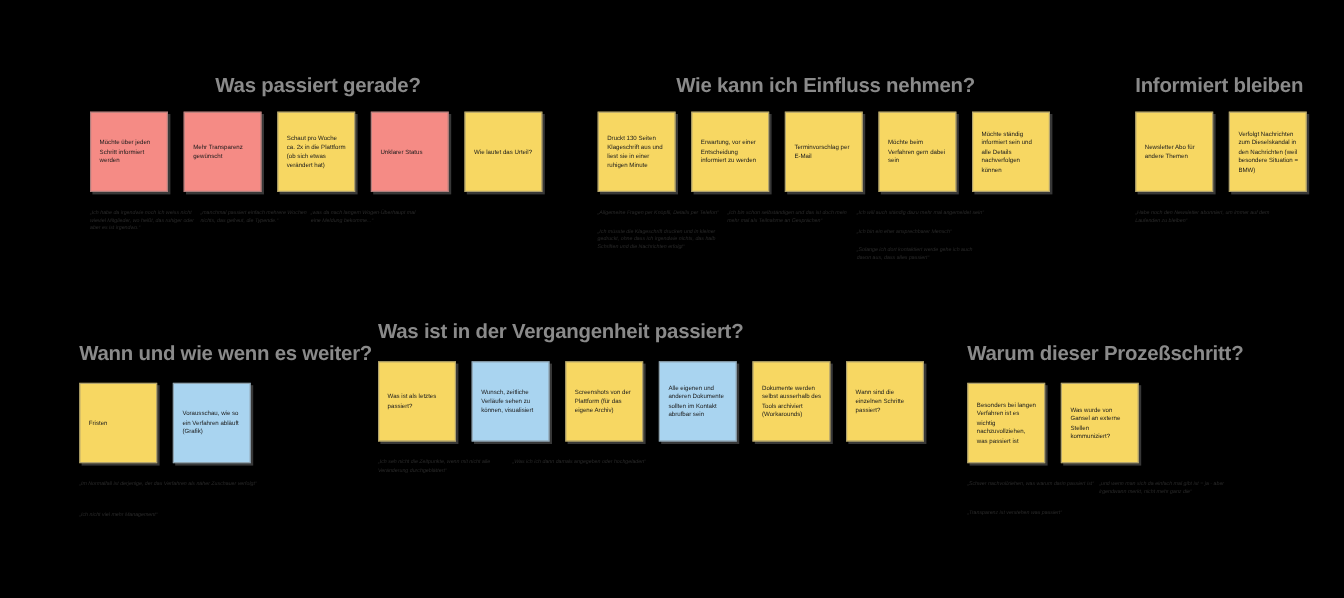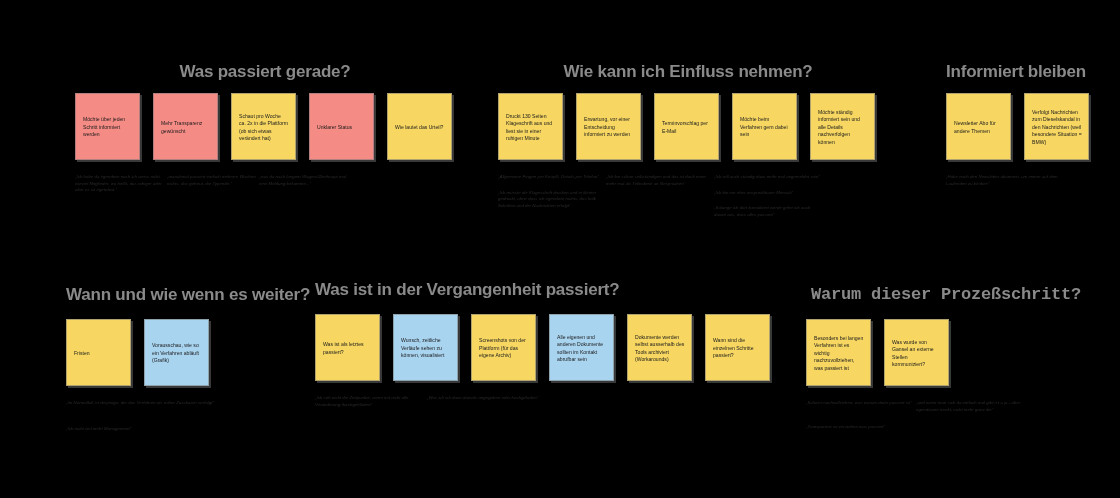--- a/index.html
+++ b/index.html
@@ -154,21 +154,21 @@
         </div>
     </div>
     <div class="quotes">
       <div class="qcol" style="width:150px;">
         <div class="quote">„Im Normalfall ist derjenige, der das Verfahren als näher Zuschauer verfolgt“</div>
         <div class="quote" style="margin-top:10px;">„Ich nicht viel mehr Management“</div>
       </div>
     </div>
   </div>
 
-  <div class="group" style="left:295px; top:280px;">
+  <div class="group" style="left:295px; top:267px;">
     <div class="group-title" style="text-align:left; width:420px;">Was ist in der Vergangenheit passiert?</div>
     <div class="cards" style="margin-top:14px;">
       <div class="card c-yellow">
           <span>Was ist als letztes passiert?</span>
         </div>
       <div class="card c-blue">
           <span>Wunsch, zeitliche Verläufe sehen zu können, visualisiert</span>
         </div>
       <div class="card c-yellow">
           <span>Screenshots von der Plattform (für das eigene Archiv)</span>
@@ -187,21 +187,21 @@
       <div class="qcol" style="width:112px;">
         <div class="quote">„Ich seh nicht die Zeitpunkte, wenn mit nicht alle Veränderung durchgeblättert“</div>
       </div>
       <div class="qcol" style="width:112px;">
         <div class="quote">„Was ich ich dann damals angegeben oder hochgeladen“</div>
       </div>
     </div>
   </div>
 
   <div class="group" style="left:786px; top:285px;">
-    <div class="group-title" style="text-align:center; width:280px;font-family:Liberation Mono, monospace;">Warum dieser Prozeßschritt?</div>
+    <div class="group-title" style="text-align:left; width:280px;">Warum dieser Prozeßschritt?</div>
     <div class="cards" style="margin-top:14px;">
       <div class="card c-yellow">
           <span>Besonders bei langen Verfahren ist es wichtig nachzuvollziehen, was passiert ist</span>
         </div>
       <div class="card c-yellow">
           <span>Was wurde von Gansel an externe Stellen kommuniziert?</span>
         </div>
     </div>
     <div class="quotes">
       <div class="qcol" style="width:110px;">

